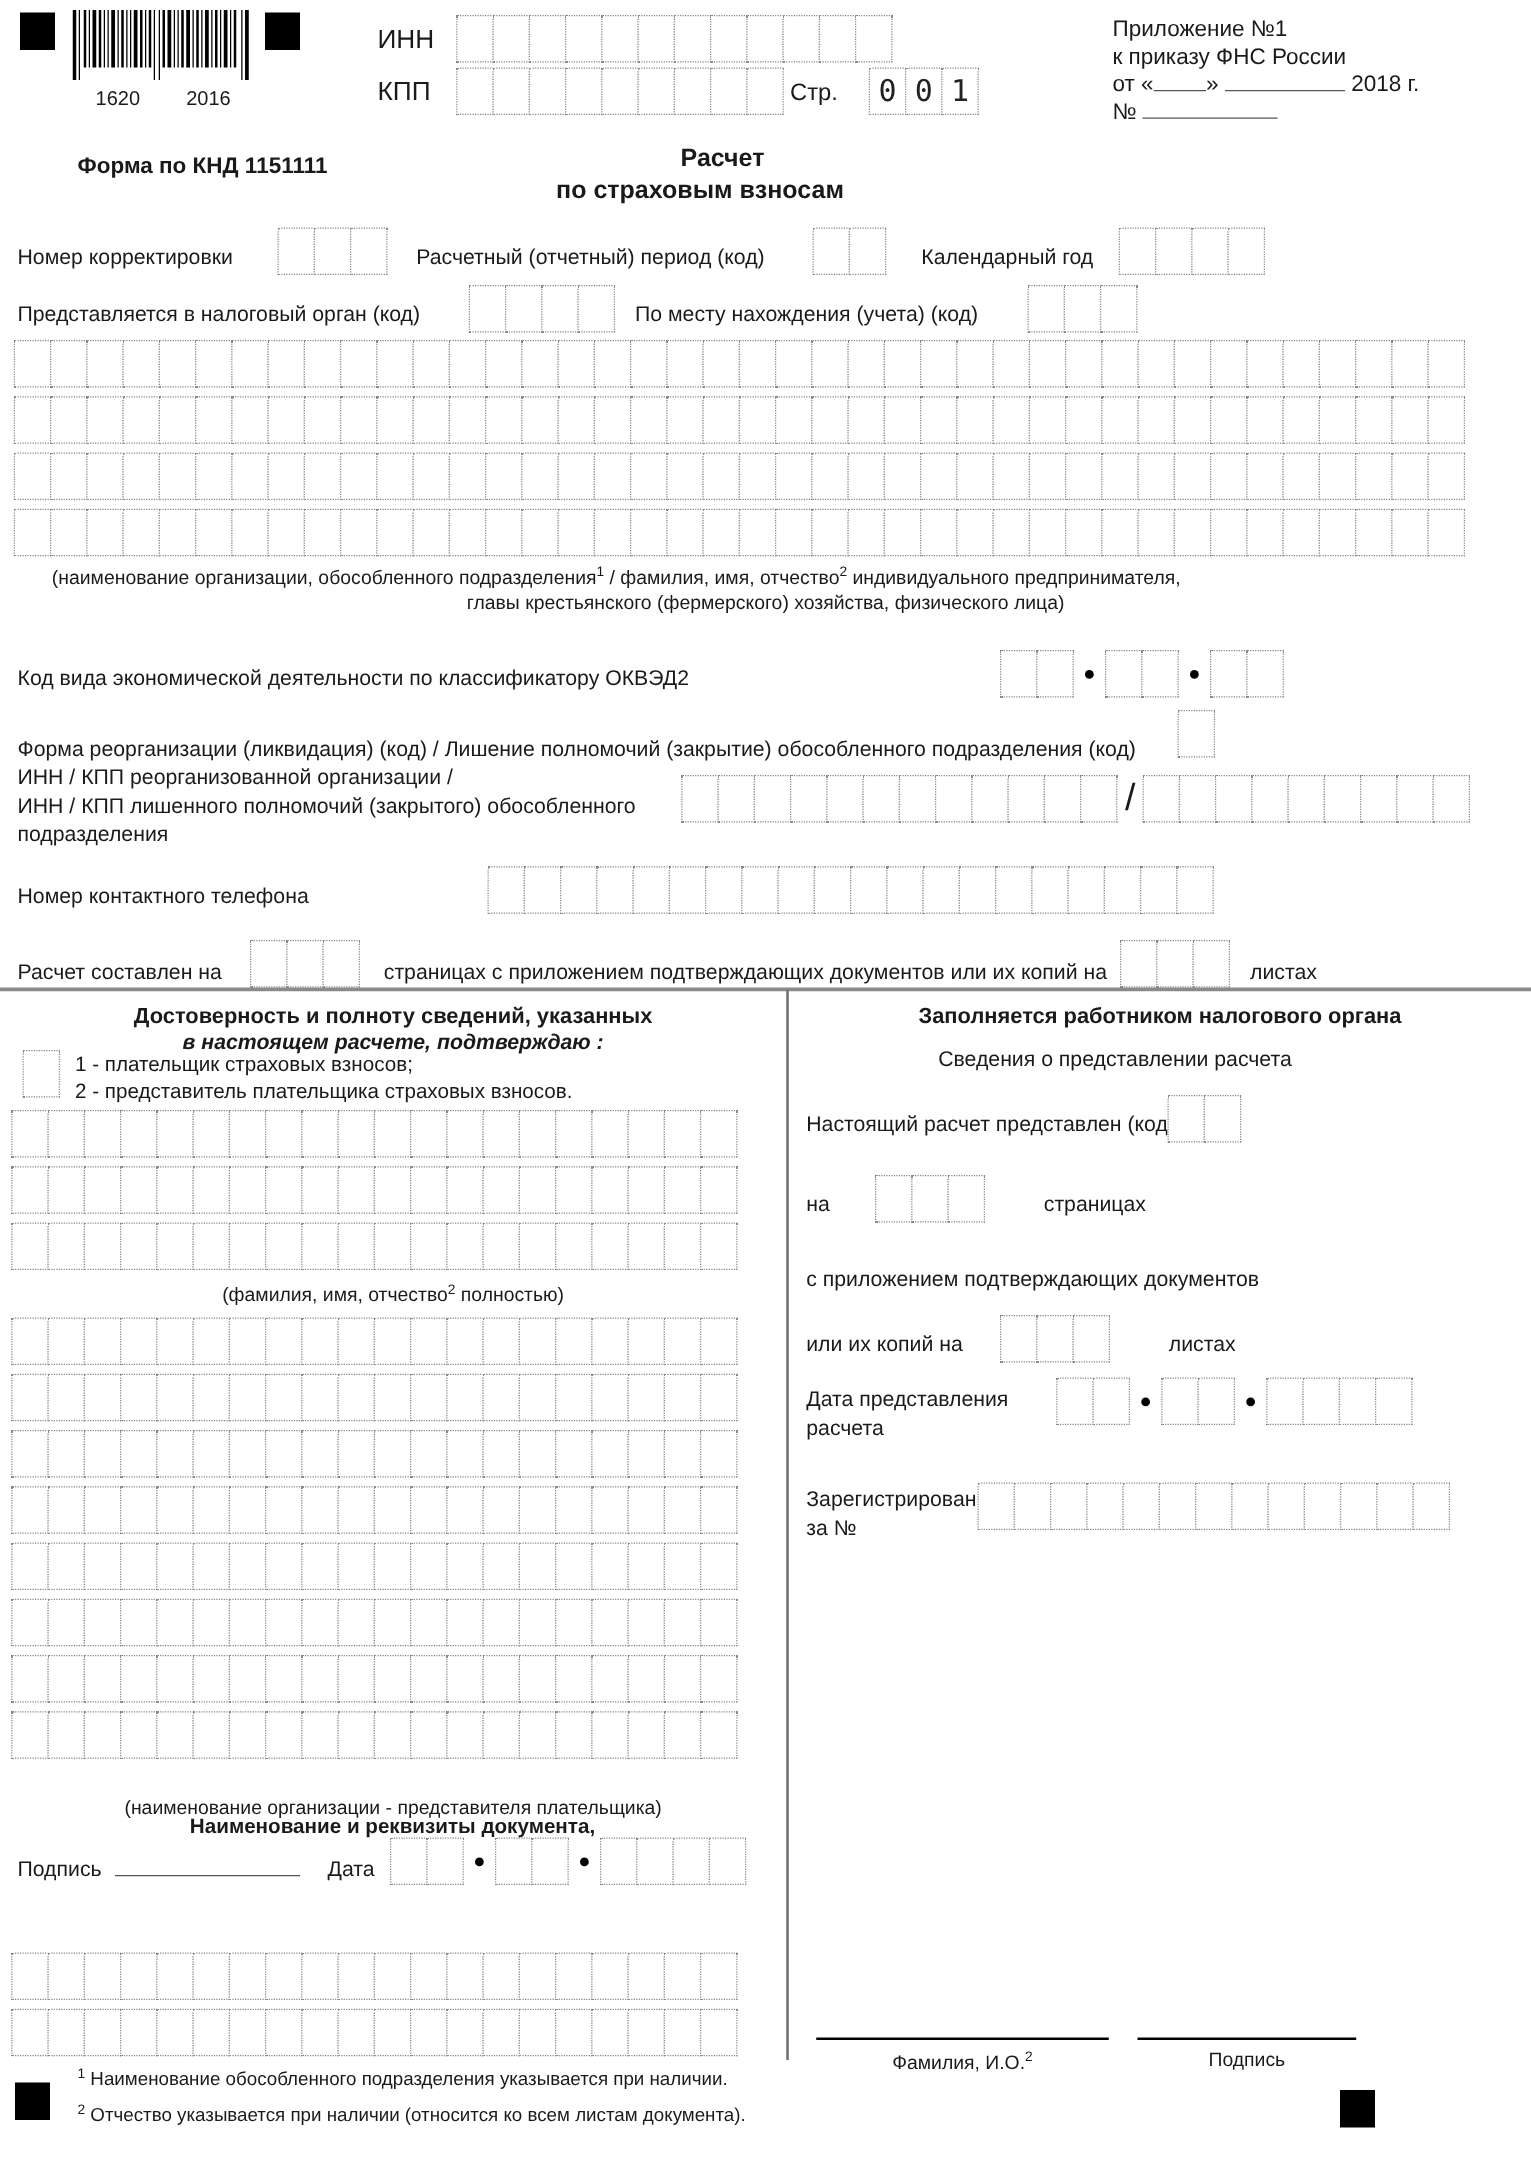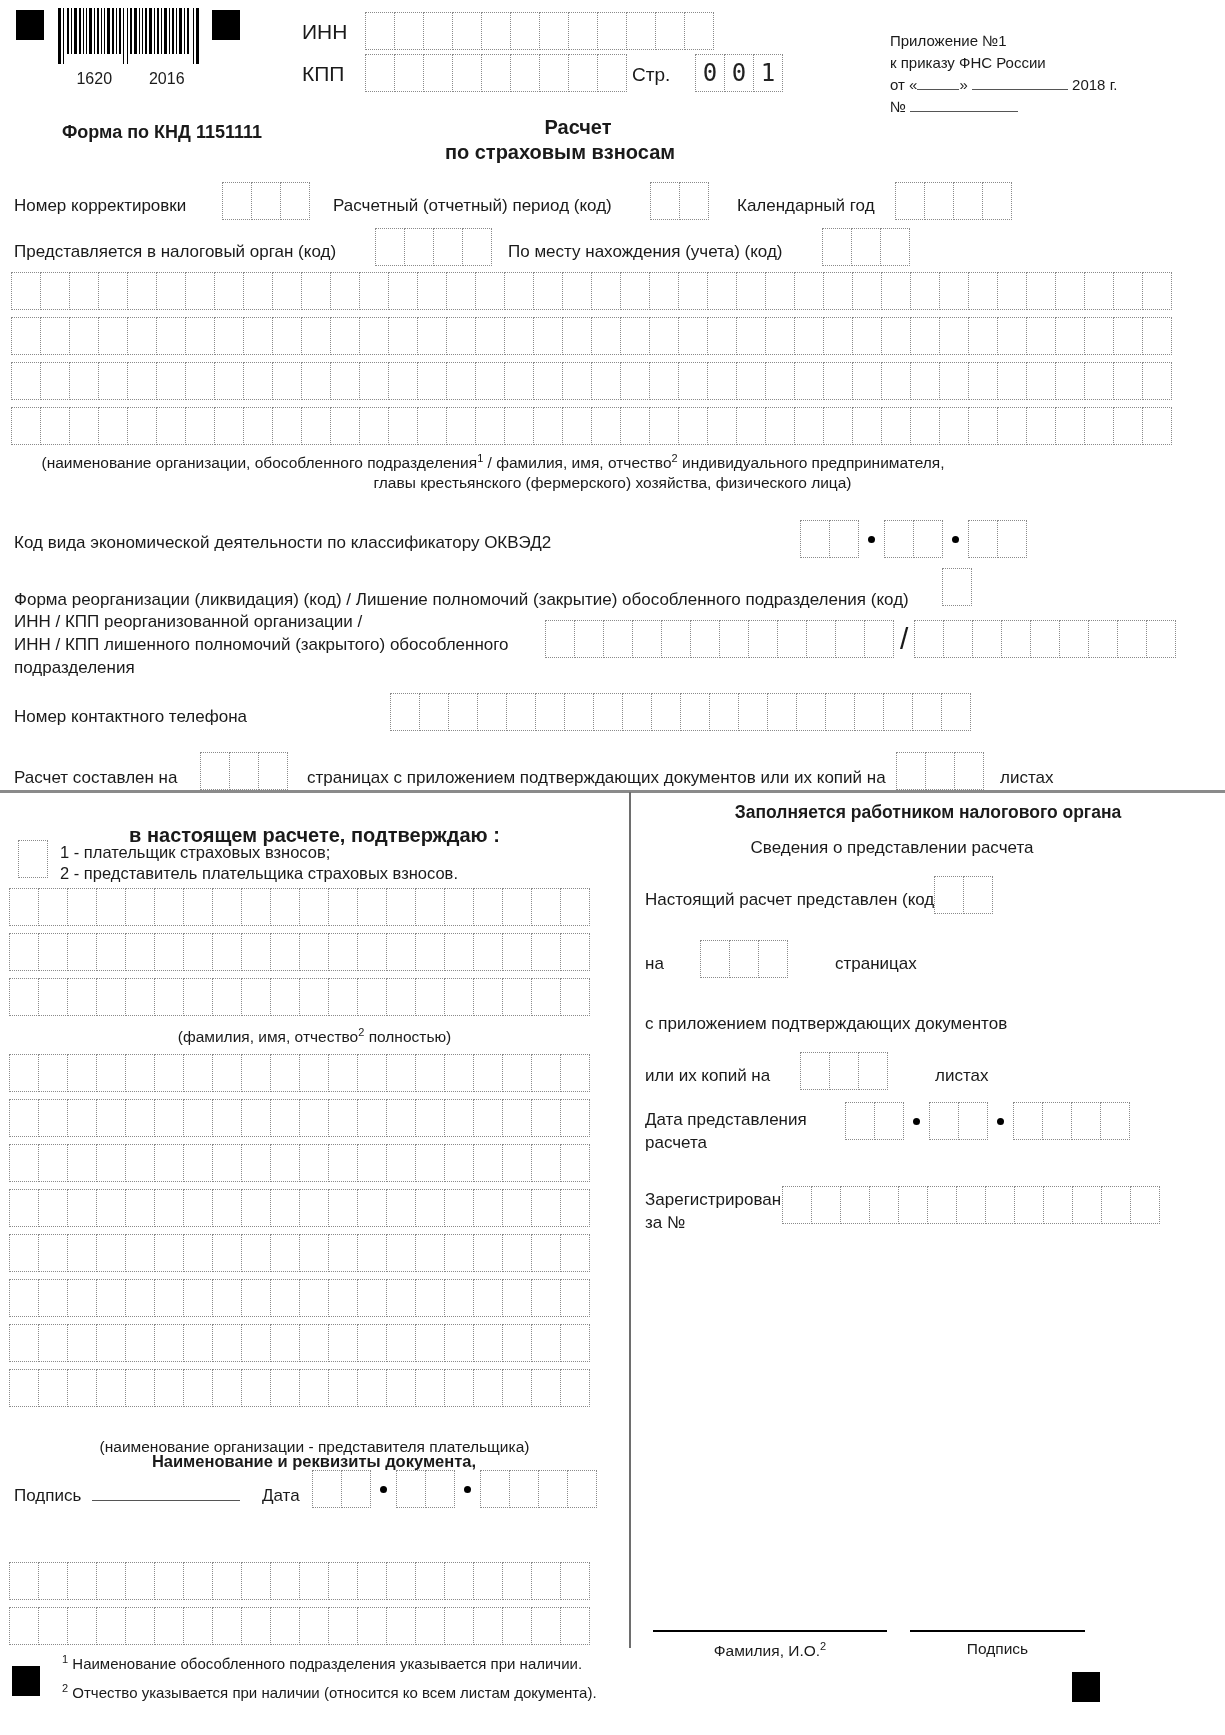--- a/index.html
+++ b/index.html
@@ -111,21 +111,21 @@
       <span class="cl"></span>
       <span class="cl"></span>
     </div>
   <div class="abs lbl" style="left:632px; top:64px; font-size:19px;">Стр.</div>
   <div class="abs cg" style="left:695px; top:54px;">
       <span class="cl">0</span>
       <span class="cl">0</span>
       <span class="cl">1</span>
     </div>
 
-  <div class="abs" style="left:890px; top:30px; font-size:15px; line-height:22px;">
+  <div class="abs" style="left:890px; top:12px; font-size:18px; line-height:22px;">
     <div>Приложение №1</div>
     <div>к приказу ФНС России</div>
     <div>
       <span>от «</span><span class="bl" style="width:42px;"></span><span>»</span>
       <span class="bl" style="width:96px;"></span>
       <span>2018 г.</span>
     </div>
     <div>
       <span>№</span>
       <span class="bl" style="width:108px;"></span>
@@ -433,21 +433,22 @@
   <div class="abs cg" style="left:896px; top:752px;">
       <span class="cl"></span>
       <span class="cl"></span>
       <span class="cl"></span>
     </div>
   <div class="abs lbl" style="left:1000px; top:768px;">листах</div>
 
   <div class="hdiv" style="top:790px;"></div>
   <div class="vdiv" style="left:629px; top:792px; height:856px;"></div>
 
-  <div class="abs center bold" style="left:0; top:824px; width:629px; font-size:20px;">в настоящем расчете, подтверждаю :</div>
+  <div class="abs center bold" style="left:0; top:802px; width:629px; font-size:17.5px;">Достоверность и полноту сведений, указанных</div>
+  <div class="abs center bold" style="left:0; top:824px; width:629px; font-size:17px;font-style:italic;">в настоящем расчете, подтверждаю :</div>
 
   <div class="abs cg" style="left:18px; top:840px;">
       <span class="cl"></span>
     </div>
   <div class="abs lbl" style="left:60px; top:843px; font-size:16.5px;">1 - плательщик страховых взносов;</div>
   <div class="abs lbl" style="left:60px; top:864px; font-size:16.5px;">2 - представитель плательщика страховых взносов.</div>
 
   <div class="abs" style="left:10px; top:888px;">
       <div class="crow">
         <span class="cl"></span>

